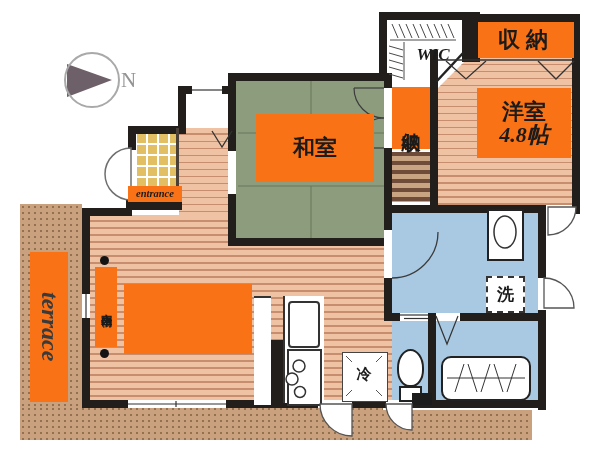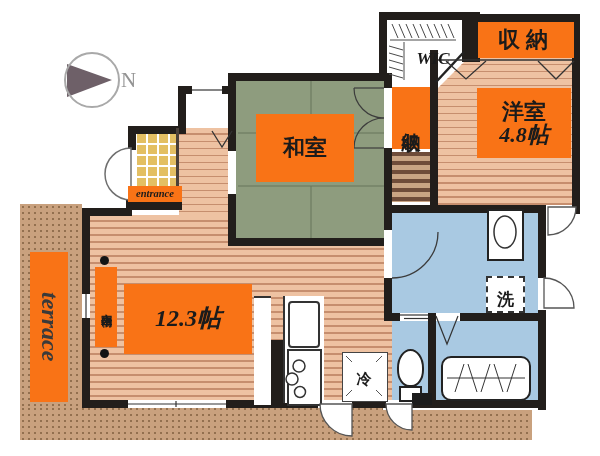--- a/index.html
+++ b/index.html
@@ -17,21 +17,21 @@
   .tile{background-color:#e3bf63;background-image:
         repeating-linear-gradient(90deg,#fff 0 2px,transparent 2px 11px),
         repeating-linear-gradient(0deg,#fff 0 2px,transparent 2px 11px);}
   .striped{background:repeating-linear-gradient(180deg,#6f4c39 0 4px,#c9a483 4px 9px);}
   .w{position:absolute;background:#221e1b;z-index:4;}
   .gap{position:absolute;background:#ffffff;z-index:5;}
   .fix{position:absolute;background:#ffffff;z-index:6;}
   .svgover{position:absolute;left:0;top:0;z-index:7;pointer-events:none;}
   .lab{position:absolute;background:#f97316;color:#1b1b1b;display:flex;flex-direction:column;
        align-items:center;justify-content:center;z-index:8;font-weight:bold;line-height:1.05;}
-  .lab.clear{background:transparent;justify-content:flex-end;}
+  .lab.clear{background:transparent;}
   .num{font-style:italic;}
   .vtext{writing-mode:vertical-rl;text-orientation:upright;letter-spacing:1px;}
   .vlat{writing-mode:vertical-rl;text-orientation:mixed;}
   .dot{position:absolute;width:9px;height:9px;border-radius:50%;background:#141414;z-index:8;}
   .compass-circle{position:absolute;width:52px;height:52px;border:2px solid #a9a9a9;border-radius:50%;z-index:8;background:transparent;}
   .nlabel{position:absolute;color:#949494;font-size:21px;z-index:8;font-family:"Liberation Serif",serif;}
 </style>
 </head>
 <body>
 
@@ -201,29 +201,28 @@
     <g stroke="#555" stroke-width="1">
       <path d="M346,356 L352,362"></path>
         <path d="M382,356 L376,362"></path>
       <path d="M346,396 L352,390"></path>
         <path d="M382,396 L376,390"></path>
     </g>
 
     <polygon points="67,64 67,97 112,80" fill="#6e6068"></polygon>
   </svg>
 
-  <div class="lab" style="left:256px;top:114px;width:98px;height:68px;font-family:Liberation Serif, serif;">
+  <div class="lab" style="left:256px;top:114px;width:118px;height:68px;font-family:Liberation Serif, serif;">
     <span style="font-size:22px;">和室</span>
   </div>
   <div class="lab" style="left:477px;top:88px;width:94px;height:70px;">
     <span style="font-size:22px;">洋室</span>
     <span class="num" style="font-size:22px;">4.8帖</span>
   </div>
   <div class="lab" style="left:124px;top:284px;width:128px;height:70px;">
-    <span class="num" style="font-size:24px;">12.3帖</span>
   </div>
   <div class="lab" style="left:478px;top:22px;width:96px;height:36px;">
     <span style="font-size:22px;letter-spacing:6px;">収納</span>
   </div>
   <div class="lab" style="left:392px;top:87px;width:38px;height:62px;">
     <span class="vtext" style="font-size:19px;">収納</span>
   </div>
   <div class="lab clear" style="left:404px;top:42px;width:58px;height:26px;">
     <span class="num" style="font-size:17px;">WIC</span>
   </div>

